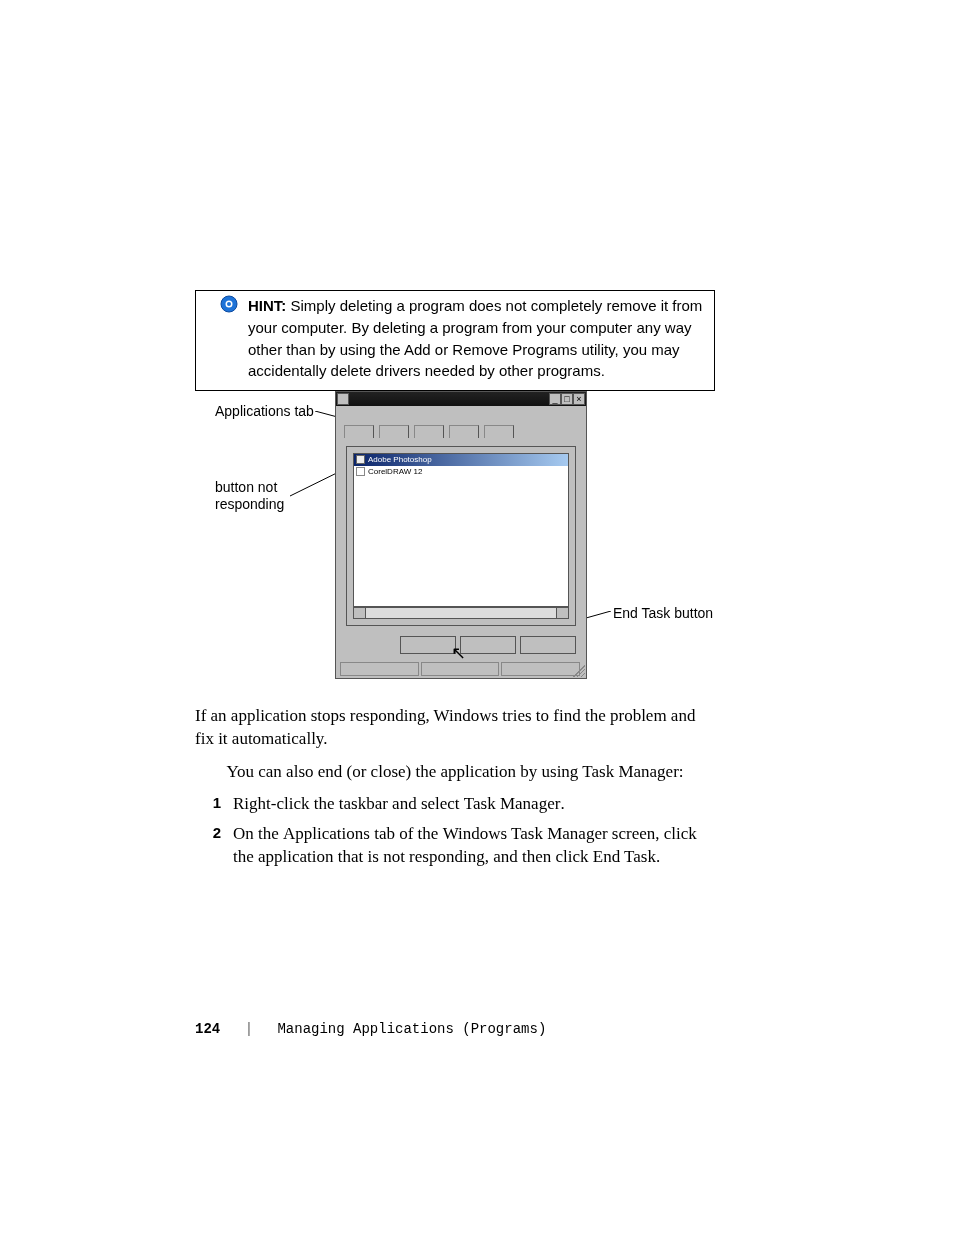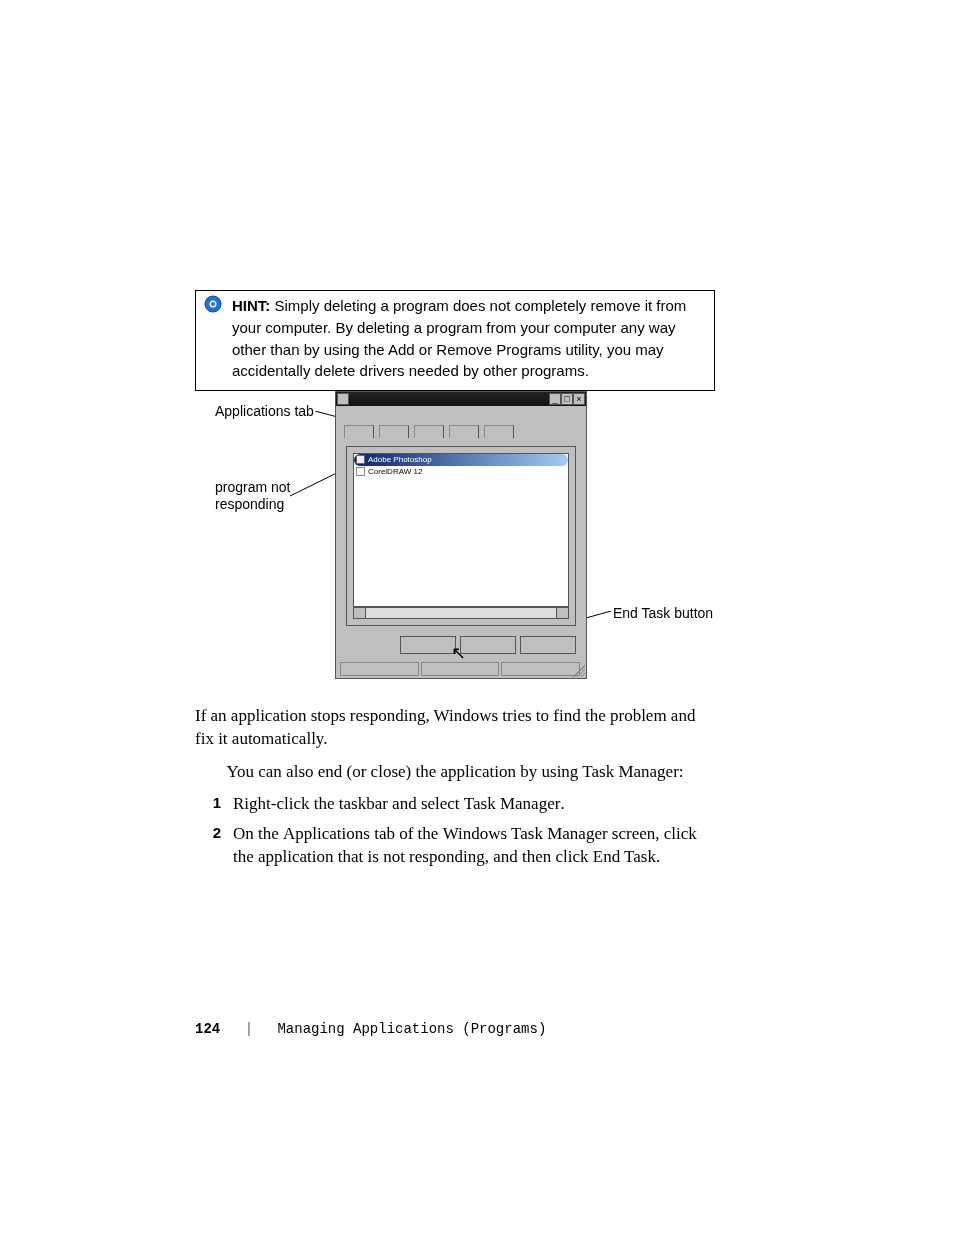--- a/index.html
+++ b/index.html
@@ -14,21 +14,21 @@
   }
   .page {
     position: absolute;
     left: 195px;
     top: 0;
     width: 520px;
   }
   .hint-box {
     border: 1px solid #000;
     margin-top: 290px;
-    padding: 4px 8px 8px 8px;
+    padding: 4px 8px 8px 24px;
     font-family: Arial, Helvetica, sans-serif;
     font-size: 15px;
     line-height: 1.45;
   }
   .hint-row {
     display: flex;
     align-items: flex-start;
   }
   .hint-icon {
     flex: 0 0 20px;
@@ -134,21 +134,20 @@
   .tm-row {
     font-family: Arial, sans-serif;
     font-size: 8px;
     line-height: 12px;
     padding-left: 14px;
     position: relative;
   }
   .tm-row.sel {
     background: linear-gradient(to right, #0a246a 0%, #a6caf0 100%);
     color: #fff;
-    border-radius: 6px;
   }
   .tm-row-icon {
     position: absolute;
     left: 2px;
     top: 1px;
     width: 9px;
     height: 9px;
     background: #fff;
     border: 1px solid #888;
     box-sizing: border-box;
@@ -273,21 +272,21 @@
   </div>
 
 
   <div class="figure-area">
 
     <div class="callout" style="left:20px; top:12px;">Applications tab</div>
     <svg style="position:absolute; left:120px; top:20px;" width="60" height="20">
       <line x1="0" y1="0" x2="60" y2="16" stroke="#000" stroke-width="1"></line>
     </svg>
 
-    <div class="callout" style="left:20px; top:88px; width:100px;">program not responding</div>
+    <div class="callout" style="left:20px; top:88px; width:100px;">button not responding</div>
     <svg style="position:absolute; left:95px; top:73px;" width="65" height="40">
       <line x1="0" y1="32" x2="65" y2="0" stroke="#000" stroke-width="1"></line>
     </svg>
 
     <div class="callout" style="left:418px; top:214px;">End Task button</div>
     <svg style="position:absolute; left:316px; top:220px;" width="104" height="36">
       <line x1="0" y1="28" x2="100" y2="0" stroke="#000" stroke-width="1"></line>
     </svg>
 
     <div class="tm-window">

